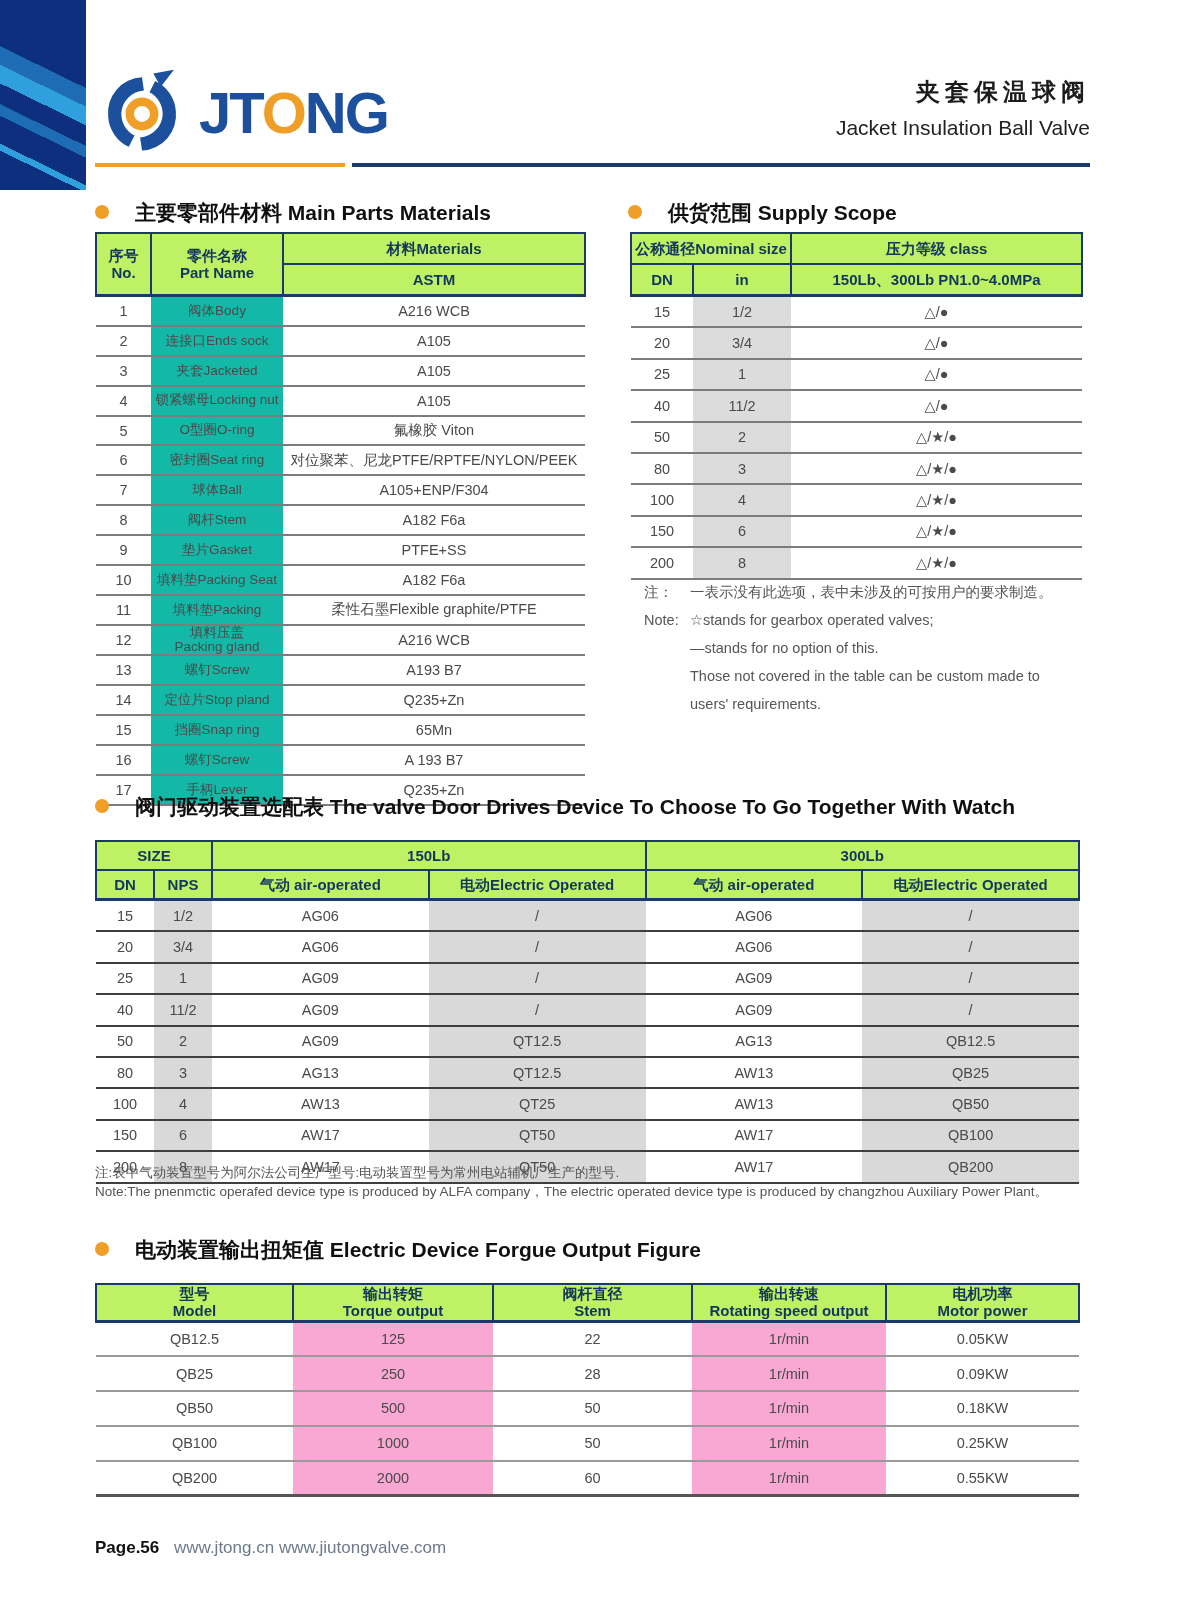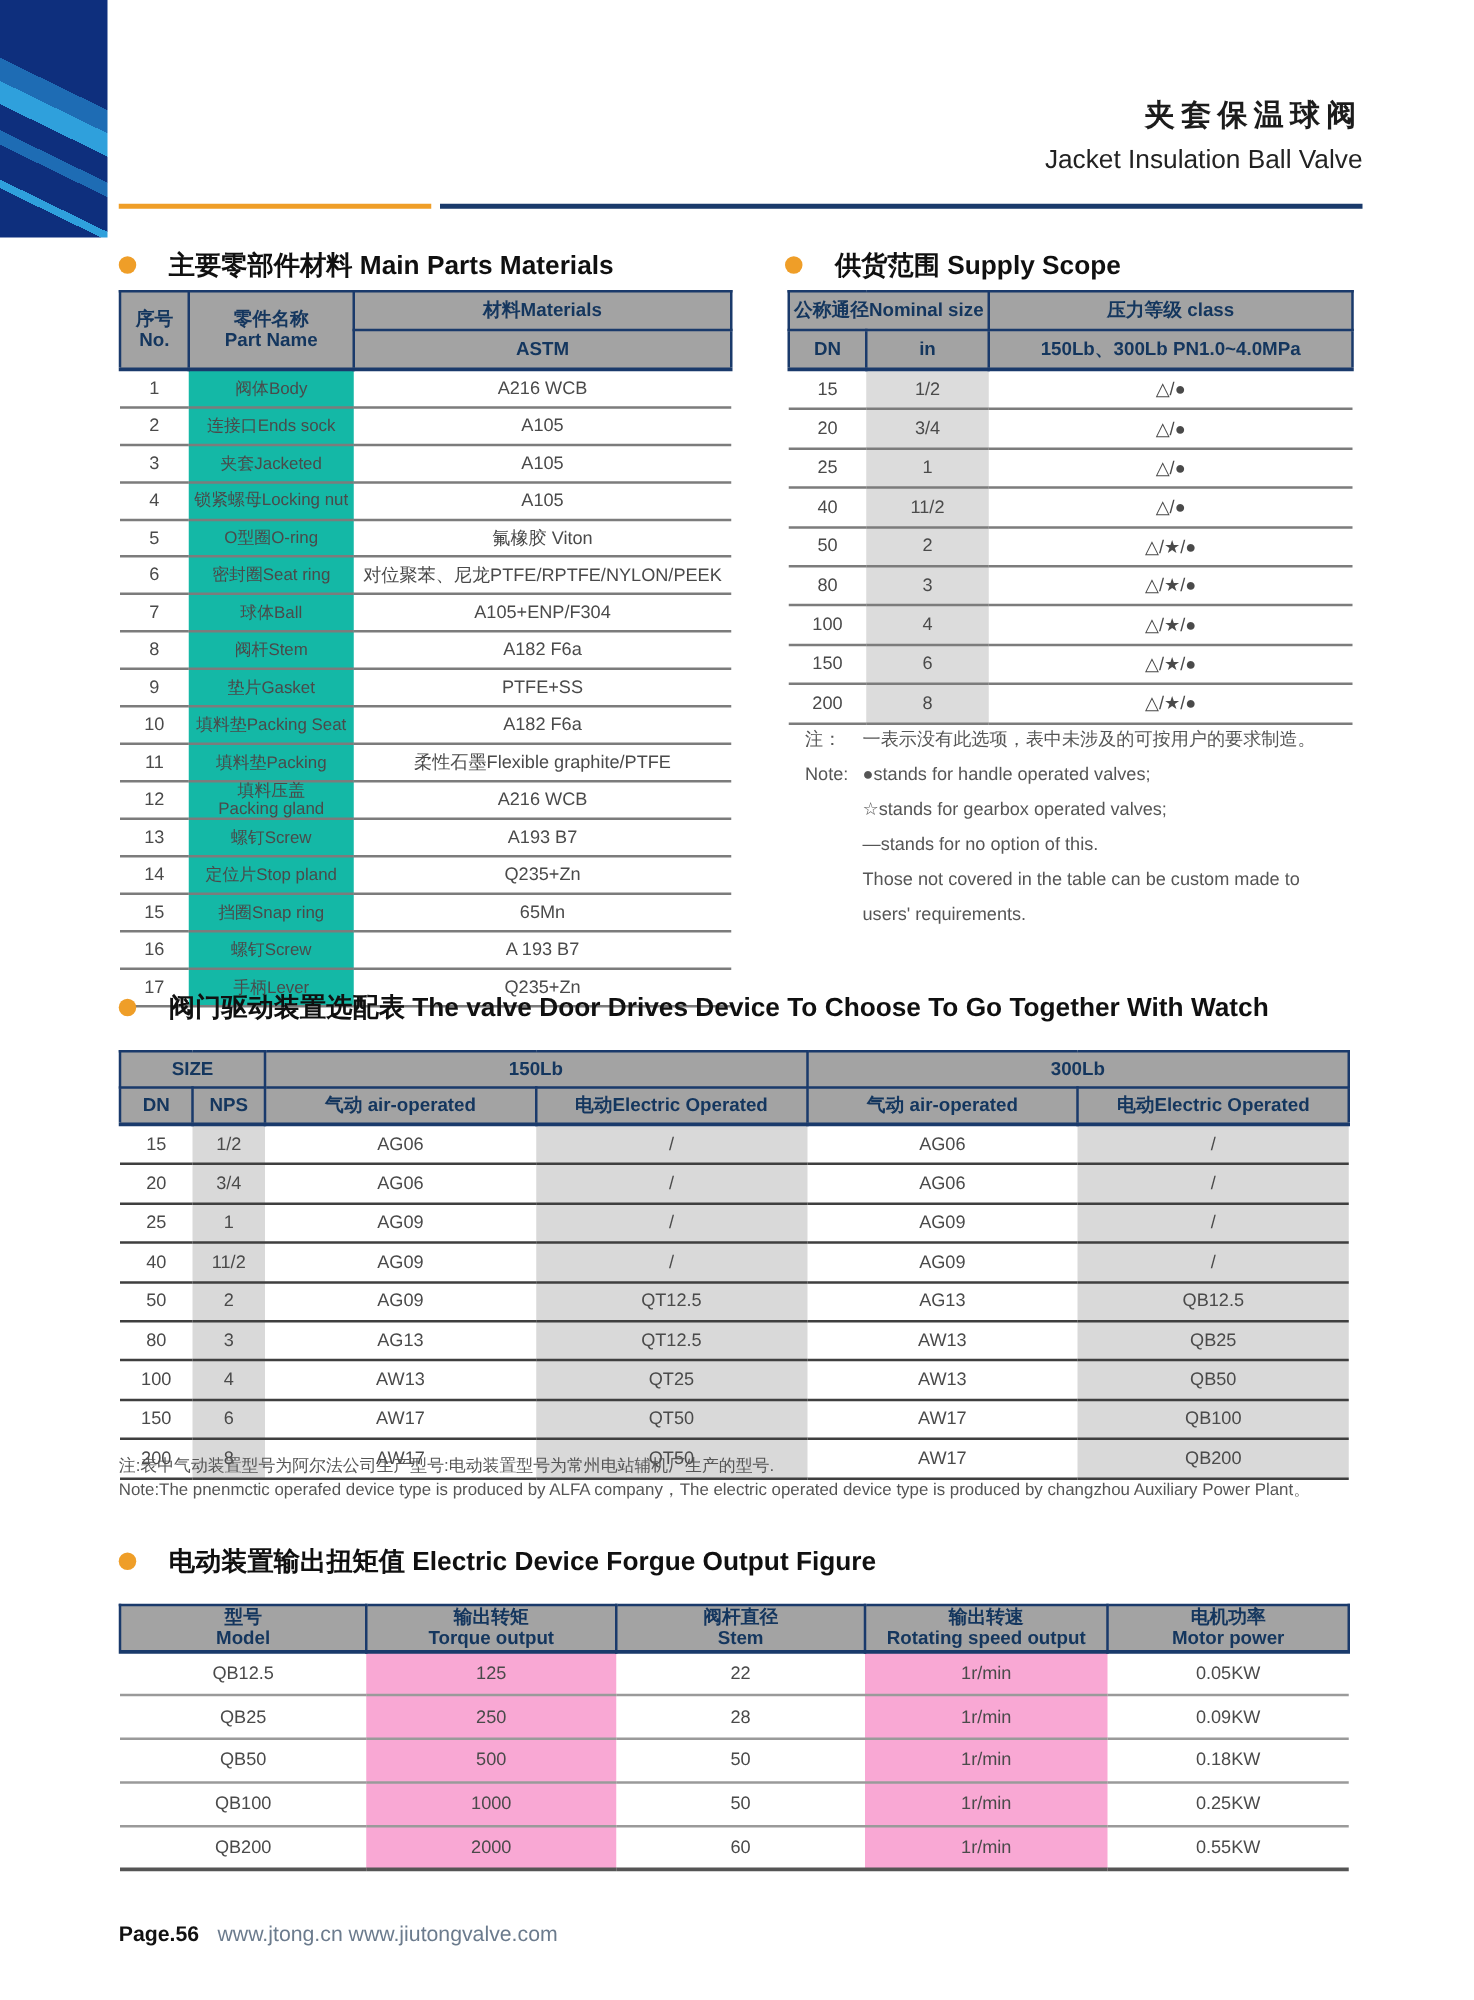--- a/index.html
+++ b/index.html
@@ -32,21 +32,21 @@
   .rule-orange{display:inline-block;vertical-align:top;width:250px;height:4px;background:#ef9e28;margin-right:7px;}
   .rule-blue{display:inline-block;vertical-align:top;width:738px;height:4px;background:#1a3a6b;}
 
   
   .sec-title{position:absolute;display:flex;align-items:flex-start;gap:26px;margin:0;
              font-size:21px;font-weight:bold;color:#101010;line-height:1.15;}
   .dot{flex:0 0 auto;width:14px;height:14px;border-radius:50%;background:#ef9e28;margin-top:4px;}
 
   
   table{border-collapse:collapse;table-layout:fixed;width:100%;}
-  thead th{background:#a3a3a3;border:2px solid #1a3a6b;color:#14365e;
+  thead th{background:#bef264;border:2px solid #1a3a6b;color:#14365e;
            font-size:15px;font-weight:bold;padding:0;line-height:1.15;}
   thead{border-bottom:3px solid #1a3a6b;}
   tbody td{text-align:center;vertical-align:middle;font-size:14.5px;color:#4a4a4a;padding:0;}
 
   .tbl{position:absolute;}
   #t1-wrap{left:95px;top:232px;width:491px;}
   #t1 thead th{height:29px;}
   #t1 tbody td{height:27.9px;border-bottom:2px solid #7c7c7c;}
   #t1 tbody td:nth-child(2){background:#14b8a6;white-space:pre-line;font-size:13.5px;line-height:1.06;}
 
@@ -83,20 +83,29 @@
   .footer .pg{font-weight:bold;color:#111;}
   .footer .urls{color:#6b7b8d;margin-left:10px;}
 </style>
 </head>
 <body>
 
 <div class="page">
 
   <div class="corner-art"></div>
 
+  <div class="logo">
+    <svg class="logo-icon" viewBox="0 0 100 100">
+      <path d="M50 12 A38 38 0 0 0 14 54 A38 38 0 0 0 36 86 L42 74 A26 26 0 0 1 28 50 A26 26 0 0 1 52 26 Z" fill="#1c4f9c"></path>
+      <path d="M50 90 A38 38 0 0 0 86 48 A38 38 0 0 0 64 16 L58 28 A26 26 0 0 1 72 52 A26 26 0 0 1 48 76 Z" fill="#1c4f9c"></path>
+      <path d="M62 8 L84 4 L70 22 Z" fill="#1c4f9c"></path>
+      <circle cx="50" cy="51" r="13" fill="none" stroke="#ef9e28" stroke-width="9"></circle>
+    </svg>
+    <div class="logo-text"><span class="lb">JT</span><span class="lo">O</span><span class="lb">NG</span></div>
+  </div>
 
   <div class="head-titles">
     <div class="t-zh">夹套保温球阀</div>
     <div class="t-en">Jacket Insulation Ball Valve</div>
   </div>
 
   <div class="rule">
     <span class="rule-orange"></span><span class="rule-blue"></span>
   </div>
 
@@ -294,21 +303,20 @@
       <span class="lbl">注：</span>
       <div class="note-lines">
 
           <div class="nl">一表示没有此选项，表中未涉及的可按用户的要求制造。</div>
         </div>
     </div>
     <div class="note-row">
       <span class="lbl">Note:</span>
       <div class="note-lines">
 
-      <div class="nl">●stands for handle operated valves;</div>
           <div class="nl">☆stands for gearbox operated valves;</div>
           <div class="nl">—stands for no option of this.</div>
           <div class="nl">Those not covered in the table can be custom made to</div>
           <div class="nl">users' requirements.</div>
         </div>
     </div>
   </div>
 
   <h2 class="sec-title" style="left:95px;top:795px;">
     <span class="dot"></span>

